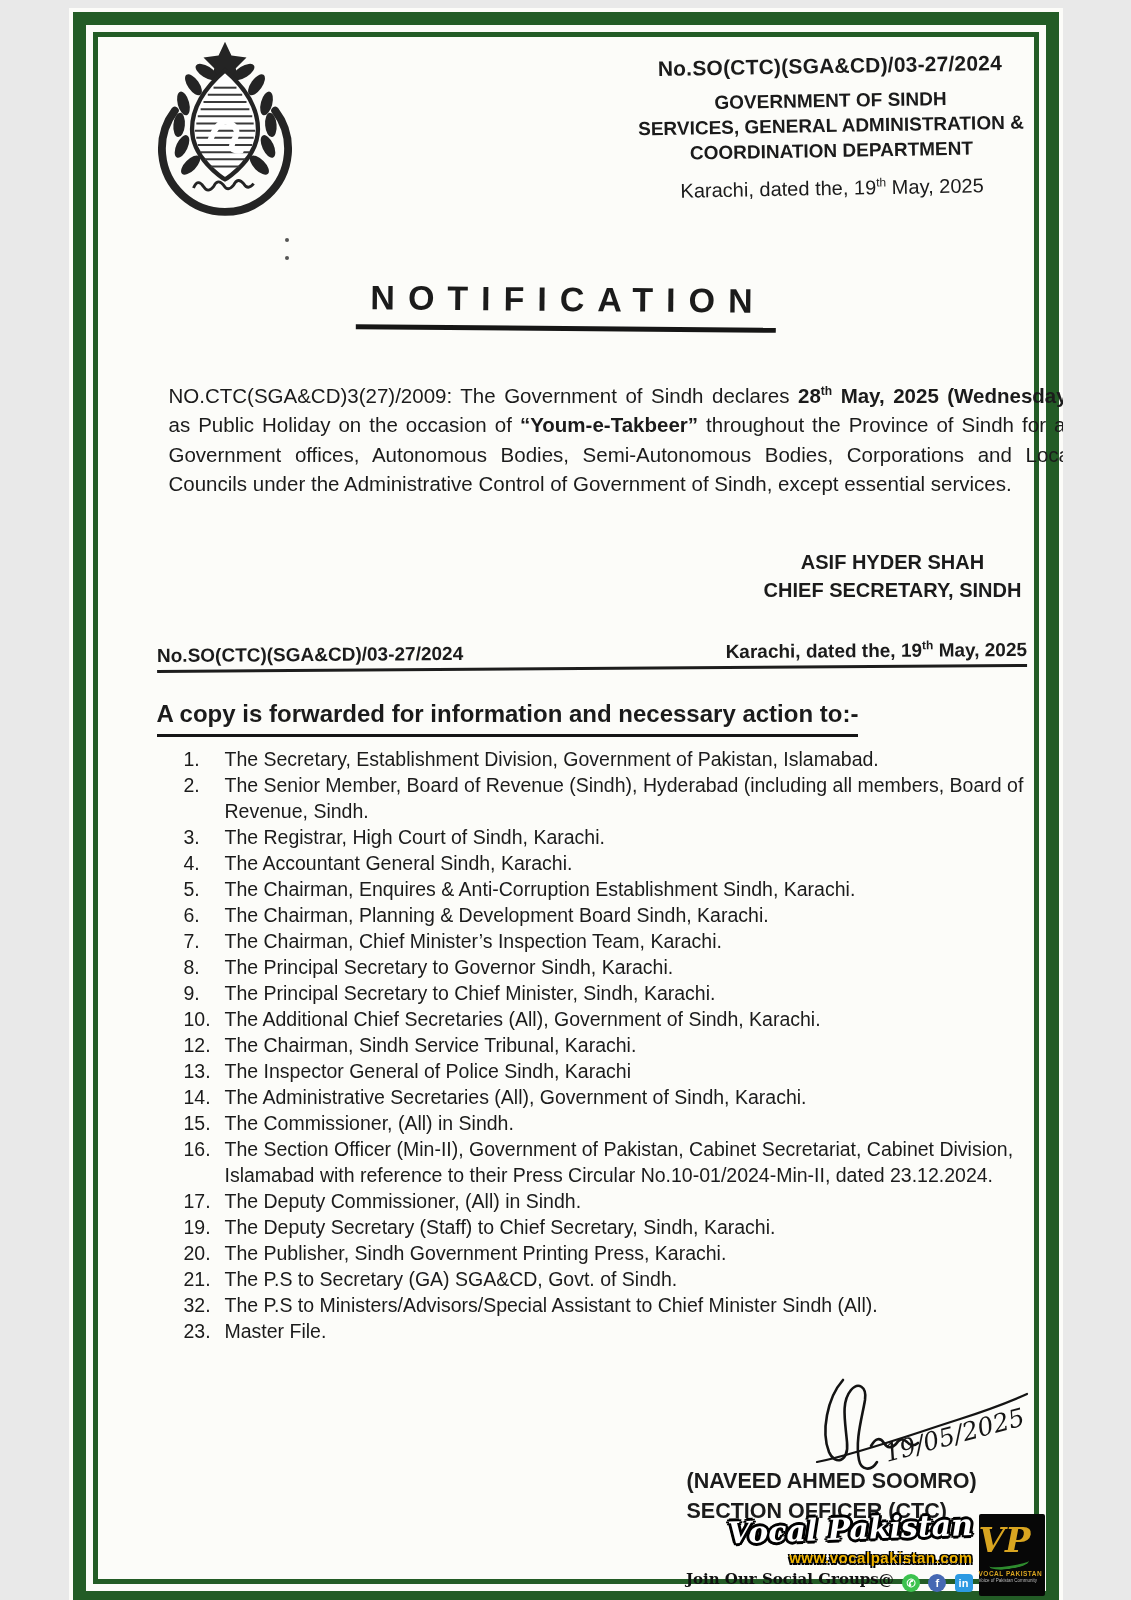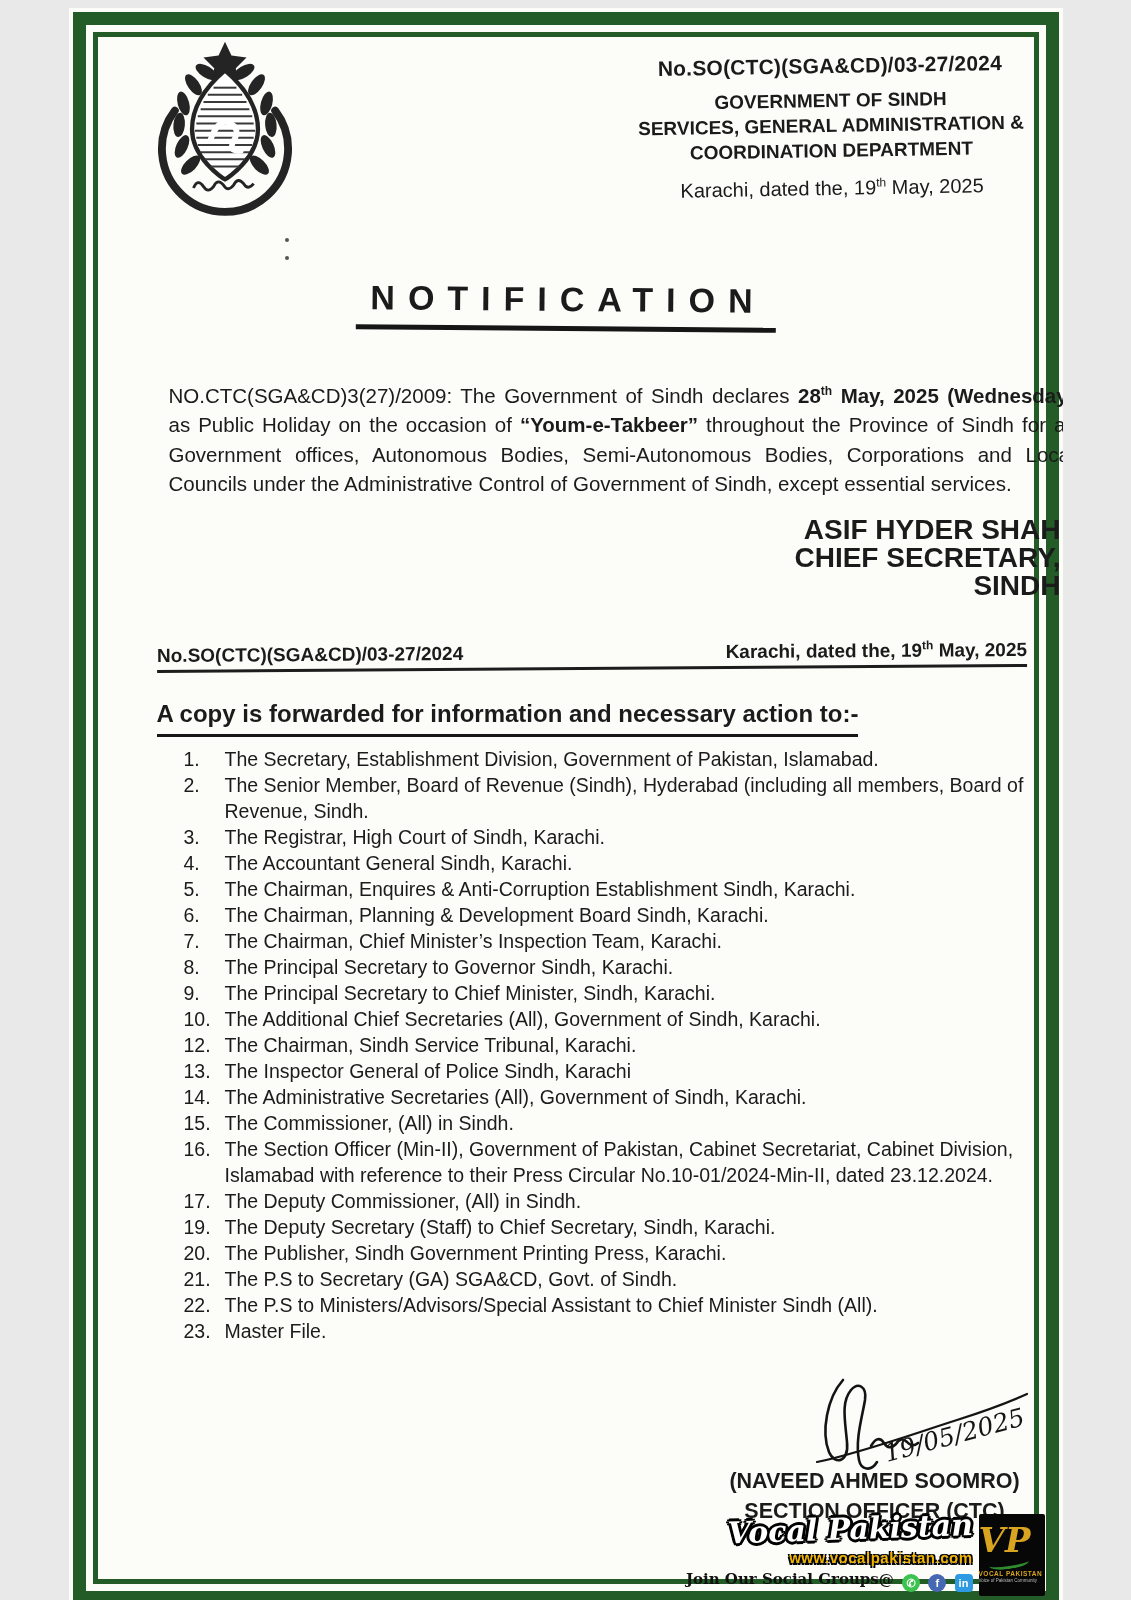--- a/index.html
+++ b/index.html
@@ -36,22 +36,22 @@
     display:inline-block;font-size:34px;font-weight:bold;letter-spacing:13px;
     border-bottom:5px solid #161616;padding:0 10px 7px 14px;
   }
 
   .body-par{
     position:absolute;left:100px;top:352px;width:906px;
     font-size:20.5px;line-height:29.5px;text-align:justify;
   }
   .b{font-weight:bold;}
 
-  .signatory{position:absolute;left:656px;top:508px;width:336px;text-align:right;
-    font-size:28px;font-weight:bold;line-height:28px;}
+  .signatory{position:absolute;left:656px;top:540px;width:336px;text-align:center;
+    font-size:20px;font-weight:bold;line-height:28px;}
 
   .ref-row{
     position:absolute;left:88px;top:634px;width:870px;
     display:flex;justify-content:space-between;align-items:flex-end;
     border-bottom:3px solid #1d1d1d;padding-bottom:3px;
     font-size:19px;font-weight:600;transform:rotate(-.4deg);white-space:nowrap;
   }
 
   .copy-heading{
     position:absolute;left:88px;top:692px;
@@ -59,21 +59,21 @@
     border-bottom:3px solid #161616;padding-bottom:6px;
   }
 
   .copy-list{position:absolute;left:100px;top:738px;width:900px;font-size:19.5px;line-height:26px;}
   .copy-list .row{display:flex;}
   .copy-list .num{flex:0 0 56px;padding-left:15px;box-sizing:border-box;}
   .copy-list .txt{flex:1;}
 
   .sign-svg{position:absolute;left:718px;top:1362px;width:268px;height:122px;}
 
-  .signoff{position:absolute;left:618px;top:1458px;width:376px;text-align:center;
+  .signoff{position:absolute;left:618px;top:1458px;width:376px;
     font-size:21.5px;font-weight:bold;line-height:30px;}
 
   .watermark-text{position:absolute;right:90px;bottom:16px;width:290px;text-align:right;z-index:5;}
   .wm-brand{
     font-family:"DejaVu Serif", serif;font-style:italic;font-weight:bold;
     font-size:30px;color:#fff;transform:rotate(-2deg);
     text-shadow:-2px -2px 0 #000,2px -2px 0 #000,-2px 2px 0 #000,2px 2px 0 #000,0 3px 0 #000,3px 0 0 #000,-3px 0 0 #000,0 -3px 0 #000;
     margin-bottom:2px;
   }
   .wm-url{
@@ -243,21 +243,21 @@
       </div>
       <div class="row">
         <span class="num">20.</span>
         <span class="txt">The Publisher, Sindh Government Printing Press, Karachi.</span>
       </div>
       <div class="row">
         <span class="num">21.</span>
         <span class="txt">The P.S to Secretary (GA) SGA&amp;CD, Govt. of Sindh.</span>
       </div>
       <div class="row">
-        <span class="num">22.</span>
+        <span class="num">32.</span>
         <span class="txt">The P.S to Ministers/Advisors/Special Assistant to Chief Minister Sindh (All).</span>
       </div>
       <div class="row">
         <span class="num">23.</span>
         <span class="txt">Master File.</span>
       </div>
     </div>
 
   <svg class="sign-svg" viewBox="0 0 268 122">
     <g fill="none" stroke="#141414" stroke-width="2.6" stroke-linecap="round">

